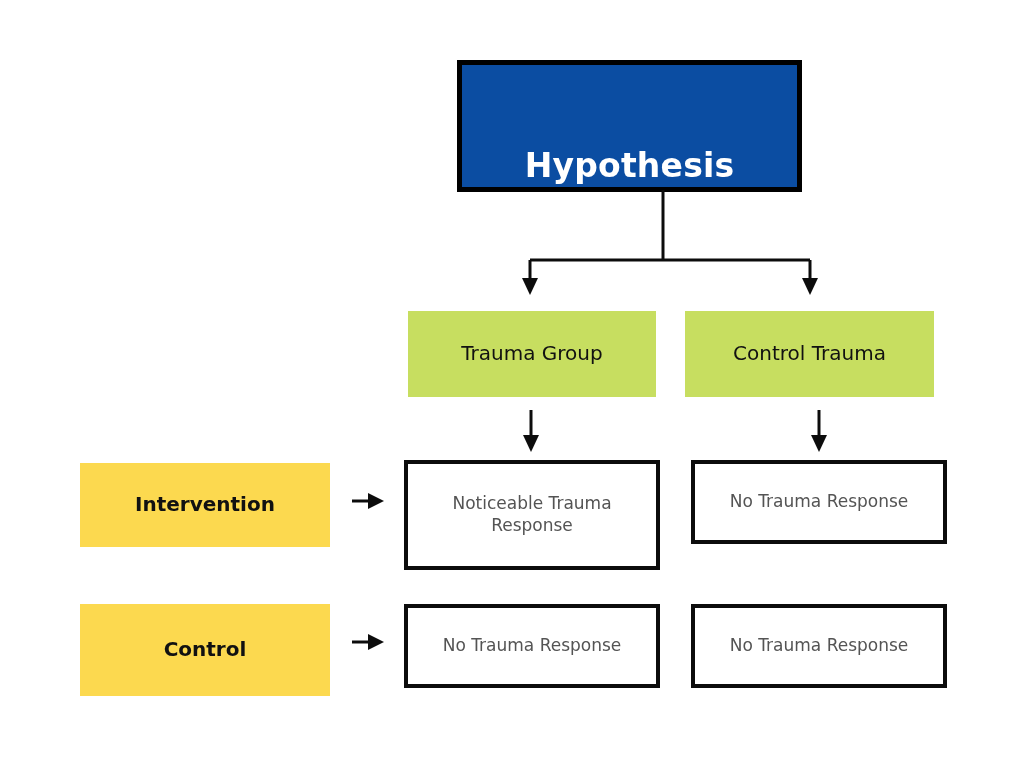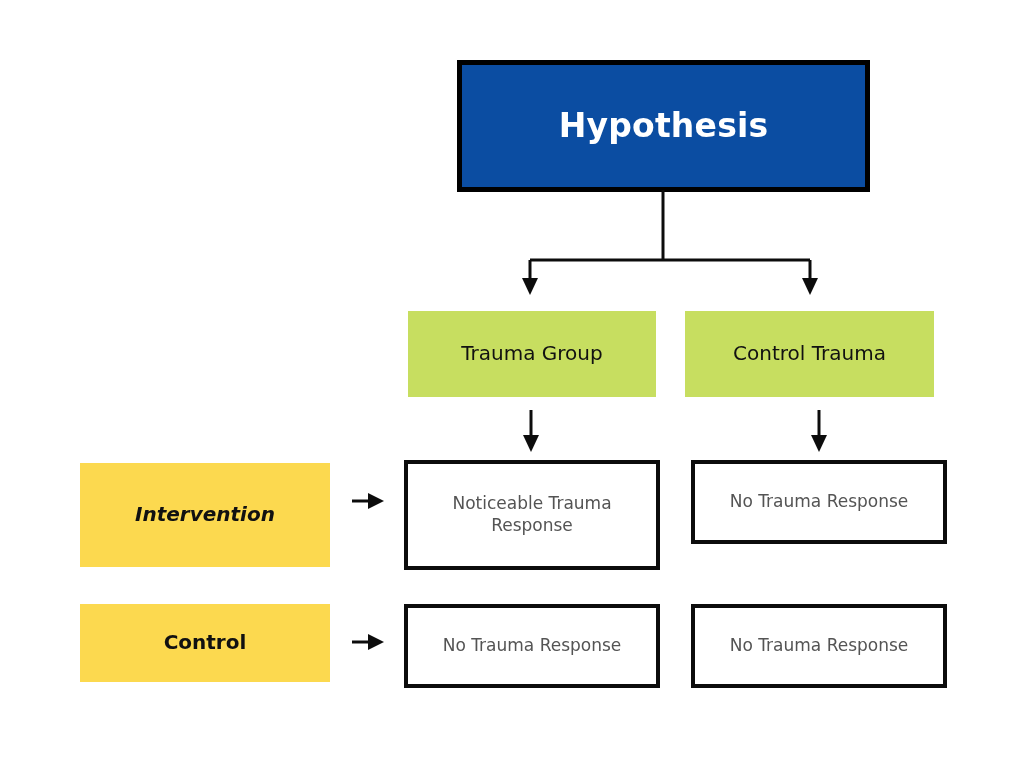--- a/index.html
+++ b/index.html
@@ -29,28 +29,29 @@
     align-items: center;
     justify-content: center;
     text-align: center;
     line-height: 1.28;
   }
 
   
   .node-hypothesis {
     left: 457px;
     top: 60px;
-    width: 413px;
+    width: 345px;
     height: 132px;
     background: #0b4da2;
     border: 5px solid #000000;
     color: #ffffff;
     font-size: 33px;
     font-weight: bold;
     letter-spacing: 0.2px;
+    align-items: flex-end;
   }
 
   
   .node-group {
     background: #c7de60;
     border: none;
     color: #111111;
     font-size: 20px;
     font-weight: normal;
   }
@@ -72,26 +73,25 @@
     left: 80px;
     width: 250px;
     background: #fcd94f;
     border: none;
     color: #111111;
     font-size: 20px;
     font-weight: bold;
   }
   .node-condition-intervention {
     top: 463px;
-    height: 104px;
-    font-style: italic;
+    height: 84px;
   }
   .node-condition-control {
     top: 604px;
-    height: 78px;
+    height: 92px;
     text-align: center;
   }
 
   
   .node-outcome {
     background: #ffffff;
     border: 4px solid #0c0c0c;
     color: #545454;
     font-size: 17px;
     font-weight: normal;

